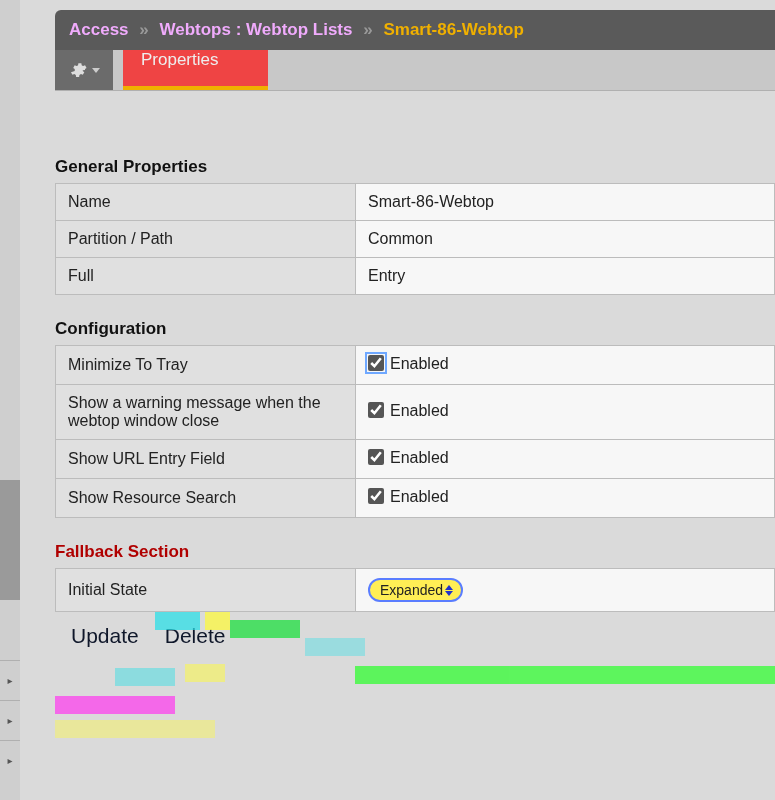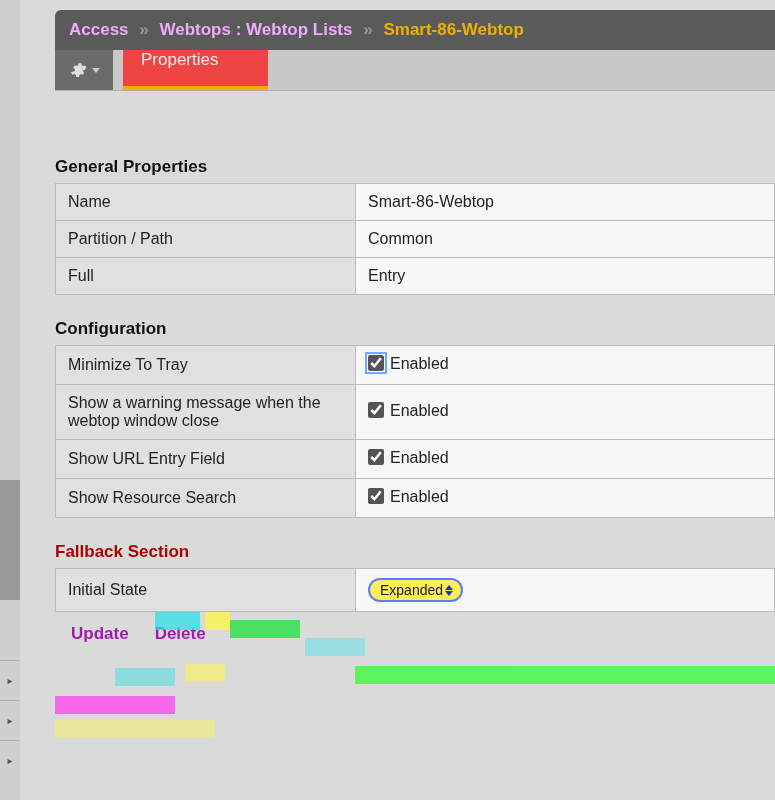--- a/index.html
+++ b/index.html
@@ -171,25 +171,24 @@
 
     .action-row {
       margin-top: 8px;
       display: flex;
       gap: 14px;
       padding-left: 10px;
     }
     .text-btn {
       background: transparent;
       border: none;
-      color: #a21caf;
-      font-size: 17px;
+      color: #0f172a;
+      font-size: 21px;
       cursor: pointer;
       padding: 4px 6px;
-      font-weight: bold;
     }
 
     
     .glitch {
       position: absolute;
       left: 55px;
       right: 0;
       top: 608px;
       height: 160px;
       pointer-events: none;

